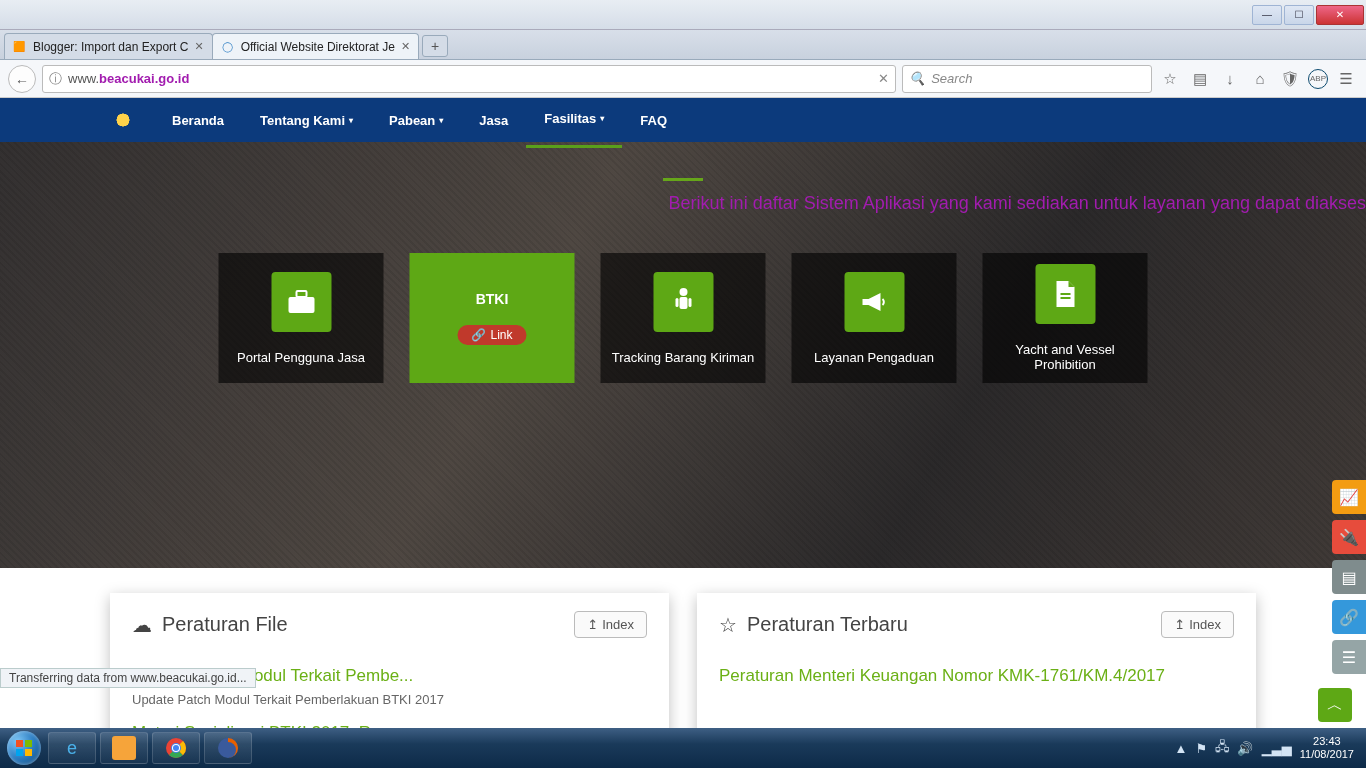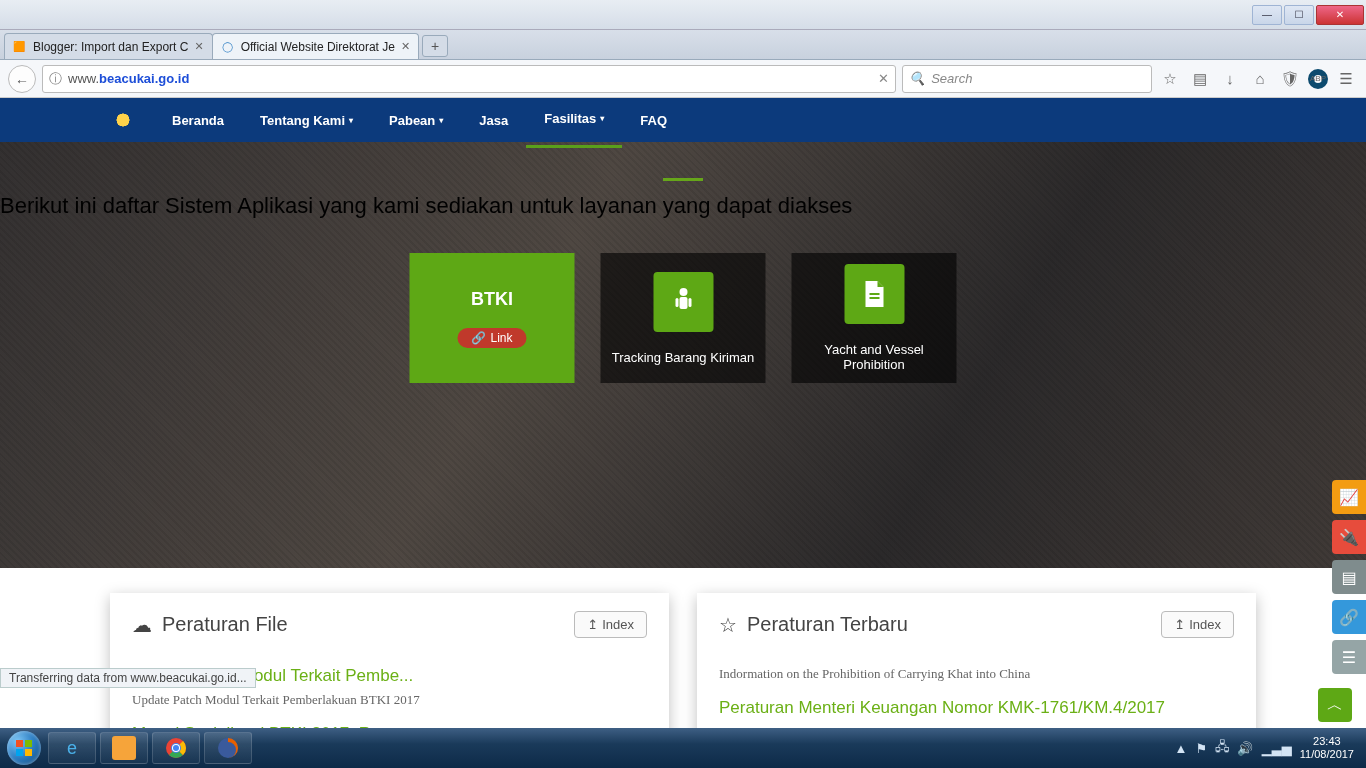--- a/index.html
+++ b/index.html
@@ -29,37 +29,37 @@
 
 .page { position:relative; height:630px; overflow:hidden; }
 .site-nav { position:absolute; top:0; left:0; right:0; height:44px; background:#0c3a7c; display:flex; align-items:center; padding-left:110px; gap:0; z-index:10; }
 .logo { width:26px; height:26px; border-radius:50%; background:radial-gradient(circle,#ffd24a 35%,#0c3a7c 36%); margin-right:18px; }
 .site-nav a { color:#fff; font-size:13px; font-weight:bold; padding:0 18px; height:56px; display:flex; align-items:center; gap:4px; text-decoration:none; }
 .site-nav a.active { border-bottom:3px solid #5aa01a; }
 .chev { font-size:8px; }
 
 .hero { position:absolute; top:0; left:0; right:0; height:470px; background:linear-gradient(rgba(30,30,35,0.55),rgba(30,30,35,0.55)), linear-gradient(120deg,#4a443f 0%,#8a7a68 40%,#3a3632 70%,#6b5d50 100%); }
 .hero::after { content:""; position:absolute; inset:0; background:repeating-linear-gradient(45deg, rgba(0,0,0,0.08) 0 2px, transparent 2px 5px); }
-.hero-text { position:absolute; top:80px; left:0; right:0; text-align:left; color:#000000; font-size:22px; z-index:2; }
+.hero-text { position:absolute; top:80px; left:0; right:0; text-align:right; color:#a21caf; font-size:18px; z-index:2; }
 .hero-line { width:40px; height:3px; background:#66a61a; margin:0 auto 12px; }
 
 .tiles { position:absolute; top:155px; left:50%; transform:translateX(-50%); display:flex; gap:26px; z-index:2; }
 .tile { width:165px; height:130px; background:rgba(0,0,0,0.6); display:flex; flex-direction:column; align-items:center; justify-content:center; gap:18px; color:#fff; font-size:13px; text-align:center; padding:8px; }
 .tile.hover { background:#5ea815; }
 .tile .ico { width:60px; height:60px; background:#5ea815; border-radius:4px; display:flex; align-items:center; justify-content:center; color:#fff; font-size:28px; }
-.tile.hover .ttl { font-size:18px; font-weight:bold; }
+.tile.hover .ttl { font-size:14px; font-weight:bold; }
 .linkbtn { background:#c0392b; border-radius:14px; padding:3px 14px; font-size:12px; display:inline-flex; align-items:center; gap:4px; }
 
 .content { position:absolute; top:495px; left:110px; right:110px; display:flex; gap:28px; }
 .panel { flex:1; background:#fff; box-shadow:0 4px 14px rgba(0,0,0,0.25); padding:18px 22px; }
 .panel-head { display:flex; align-items:center; justify-content:space-between; margin-bottom:28px; }
 .panel-title { display:flex; align-items:center; gap:10px; font-size:20px; color:#444; }
 .index-btn { border:1px solid #bbb; background:#fafafa; border-radius:4px; padding:5px 12px; font-size:13px; color:#555; display:flex; align-items:center; gap:4px; }
 .item-title { color:#6bb016; font-size:17px; margin-bottom:6px; }
-.item-desc { color:#666; font-size:13px; margin-bottom:16px;font-family:Liberation Serif, serif; }
+.item-desc { color:#666; font-size:13px; margin-bottom:16px; }
 
 .sidewidgets { position:absolute; right:0; top:382px; display:flex; flex-direction:column; gap:6px; z-index:20; }
 .sw { width:34px; height:34px; border-radius:4px 0 0 4px; display:flex; align-items:center; justify-content:center; color:#fff; font-size:16px; }
 .sw1{background:#f39c12}.sw2{background:#e74c3c}.sw3{background:#7f8c8d}.sw4{background:#3498db}.sw5{background:#95a5a6}
 .totop { position:absolute; right:14px; bottom:6px; width:34px; height:34px; background:#5ea815; border-radius:4px; display:flex; align-items:center; justify-content:center; color:#fff; z-index:20; }
 
 .bravo { position:absolute; left:12px; bottom:-4px; width:90px; height:50px; z-index:20; }
 .bravo svg { width:100%; height:100%; }
 
 .statusbar { position:absolute; left:0; bottom:40px; height:20px; background:#f0f3f7; border:1px solid #bcc; padding:2px 8px; font-size:12px; color:#444; z-index:30; }
@@ -93,33 +93,33 @@
     <span class="tx">Official Website Direktorat Je</span>
     <span class="x">✕</span>
   </div>
   <div class="newtab">+</div>
 </div>
 
 <div class="navbar">
   <div class="nav-icn round">←</div>
   <div class="urlbar">
     <span style="color:#888">ⓘ</span>
-    <span class="url"><span>www.</span><b style="color:#1d4ed8">beacukai.go.id</b></span>
+    <span class="url"><span>www.</span><b style="color:#a21caf">beacukai.go.id</b></span>
     <span style="color:#888">✕</span>
   </div>
   <div class="searchbox">
     <span>🔍</span>
     <span>Search</span>
   </div>
   <div class="tool-icn">☆</div>
   <div class="tool-icn">▤</div>
   <div class="tool-icn">↓</div>
   <div class="tool-icn">⌂</div>
   <div class="tool-icn">🛡</div>
-  <div class="tool-icn" style="border:6px solid #0c4a6e;border-radius:50%;font-size:8px;width:20px;height:20px">ABP</div>
+  <div class="tool-icn" style="border:1px solid #0c4a6e;border-radius:50%;font-size:8px;width:20px;height:20px">ABP</div>
   <div class="tool-icn">☰</div>
 </div>
 
 <div class="page">
   <div class="hero"></div>
 
   <div class="site-nav">
     <div class="logo"></div>
     <a>Beranda</a>
     <a>
@@ -137,37 +137,55 @@
       </a>
     <a>FAQ</a>
   </div>
 
   <div class="hero-text">
     <div class="hero-line"></div>
     <span>Berikut ini daftar Sistem Aplikasi yang kami sediakan untuk layanan yang dapat diakses</span>
   </div>
 
   <div class="tiles">
+    <div class="tile">
+      <div class="ico">
+          <svg width="30" height="26" viewBox="0 0 30 26" fill="#fff">
+            <rect x="2" y="8" width="26" height="16" rx="2"></rect>
+            <rect x="10" y="2" width="10" height="6" rx="1" fill="none" stroke="#fff" stroke-width="2"></rect>
+          </svg>
+        </div>
+      <span>Portal Pengguna Jasa</span>
+    </div>
     <div class="tile hover">
       <span class="ttl">BTKI</span>
       <span class="linkbtn">
           <span>🔗</span>
           <span>Link</span>
         </span>
     </div>
     <div class="tile">
       <div class="ico">
           <svg width="20" height="30" viewBox="0 0 20 30" fill="#fff">
             <circle cx="10" cy="5" r="4"></circle>
             <rect x="6" y="10" width="8" height="12" rx="2"></rect>
             <rect x="2" y="11" width="3" height="9" rx="1.5"></rect>
             <rect x="15" y="11" width="3" height="9" rx="1.5"></rect>
           </svg>
         </div>
       <span>Tracking Barang Kiriman</span>
+    </div>
+    <div class="tile">
+      <div class="ico">
+          <svg width="30" height="26" viewBox="0 0 30 26" fill="#fff">
+            <path d="M3 10h6l12-6v18l-12-6H3z"></path>
+            <path d="M23 10a4 4 0 010 6" fill="none" stroke="#fff" stroke-width="2"></path>
+          </svg>
+        </div>
+      <span>Layanan Pengaduan</span>
     </div>
     <div class="tile">
       <div class="ico">
           <svg width="24" height="30" viewBox="0 0 24 30" fill="#fff">
             <path d="M3 2h12l6 6v20H3z"></path>
             <path d="M15 2v6h6" fill="#5ea815"></path>
             <rect x="7" y="14" width="10" height="2" fill="#5ea815"></rect>
             <rect x="7" y="18" width="10" height="2" fill="#5ea815"></rect>
           </svg>
         </div>
@@ -196,21 +214,20 @@
       <div class="panel-head">
         <div class="panel-title">
           <span>☆</span>
           <span>Peraturan Terbaru</span>
         </div>
         <div class="index-btn">
             <span>↥</span>
             <span>Index</span>
           </div>
       </div>
-      <div class="item-desc">Indormation on the Prohibition of Carrying Khat into China</div>
       <div class="item-title">Peraturan Menteri Keuangan Nomor KMK-1761/KM.4/2017</div>
 
     </div>
   </div>
 
   <div class="sidewidgets">
     <div class="sw sw1">📈</div>
     <div class="sw sw2">🔌</div>
     <div class="sw sw3">▤</div>
     <div class="sw sw4">🔗</div>

